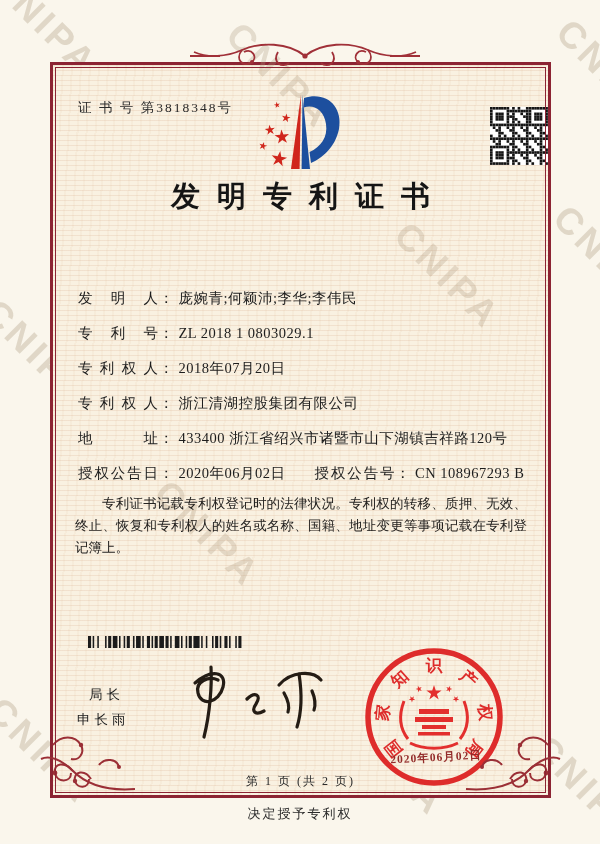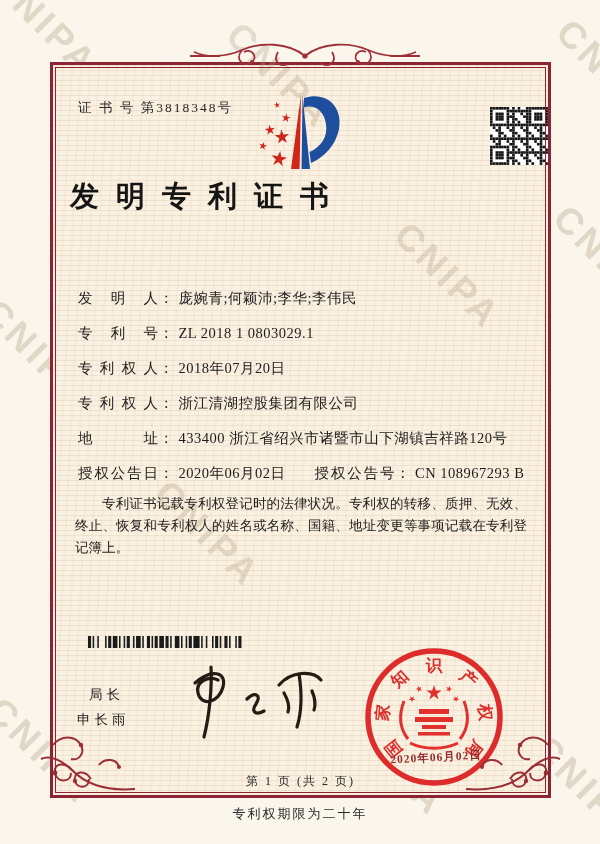--- a/index.html
+++ b/index.html
@@ -28,21 +28,21 @@
   }
   .frame::after{
     content:"";position:absolute;inset:2px;border:1px solid #8c2433;pointer-events:none;z-index:3;
   }
   .inner{position:absolute;inset:0;z-index:3;}
   
   .certno{position:absolute;left:25px;top:34px;font-size:13.5px;letter-spacing:2px;color:#2a2a2a;}
   .logo{position:absolute;left:200px;top:20px;}
   .qr{position:absolute;left:437px;top:42px;}
   .title{
-    position:absolute;left:0;top:112px;width:100%;
+    position:absolute;left:0;top:112px;width:100%;text-align:center;
     font-size:29px;font-weight:700;color:#151515;
     letter-spacing:17px;padding-left:17px;box-sizing:border-box;
   }
   
   .frow{position:absolute;left:25px;font-size:14.5px;color:#1d1d1d;white-space:nowrap;}
   .flabel{
     display:inline-block;width:80px;vertical-align:bottom;
     text-align:justify;text-align-last:justify;letter-spacing:0;
   }
   .colon{margin:0 5px 0 1px;}
@@ -520,13 +520,13 @@
     <path d="M142,16 C148,26 138,33 131,27"></path>
     <path d="M0,20 L30,20 M200,20 L230,20"></path>
   </g>
   <g fill="#a03038">
     <circle cx="115" cy="20" r="2.6"></circle>
       <circle cx="62" cy="26" r="2"></circle>
       <circle cx="168" cy="26" r="2"></circle>
   </g>
 </svg>
 
-<div class="footnote">专利权期限为二十年</div>
+<div class="footnote">决定授予专利权</div>
 
 </body></html>

